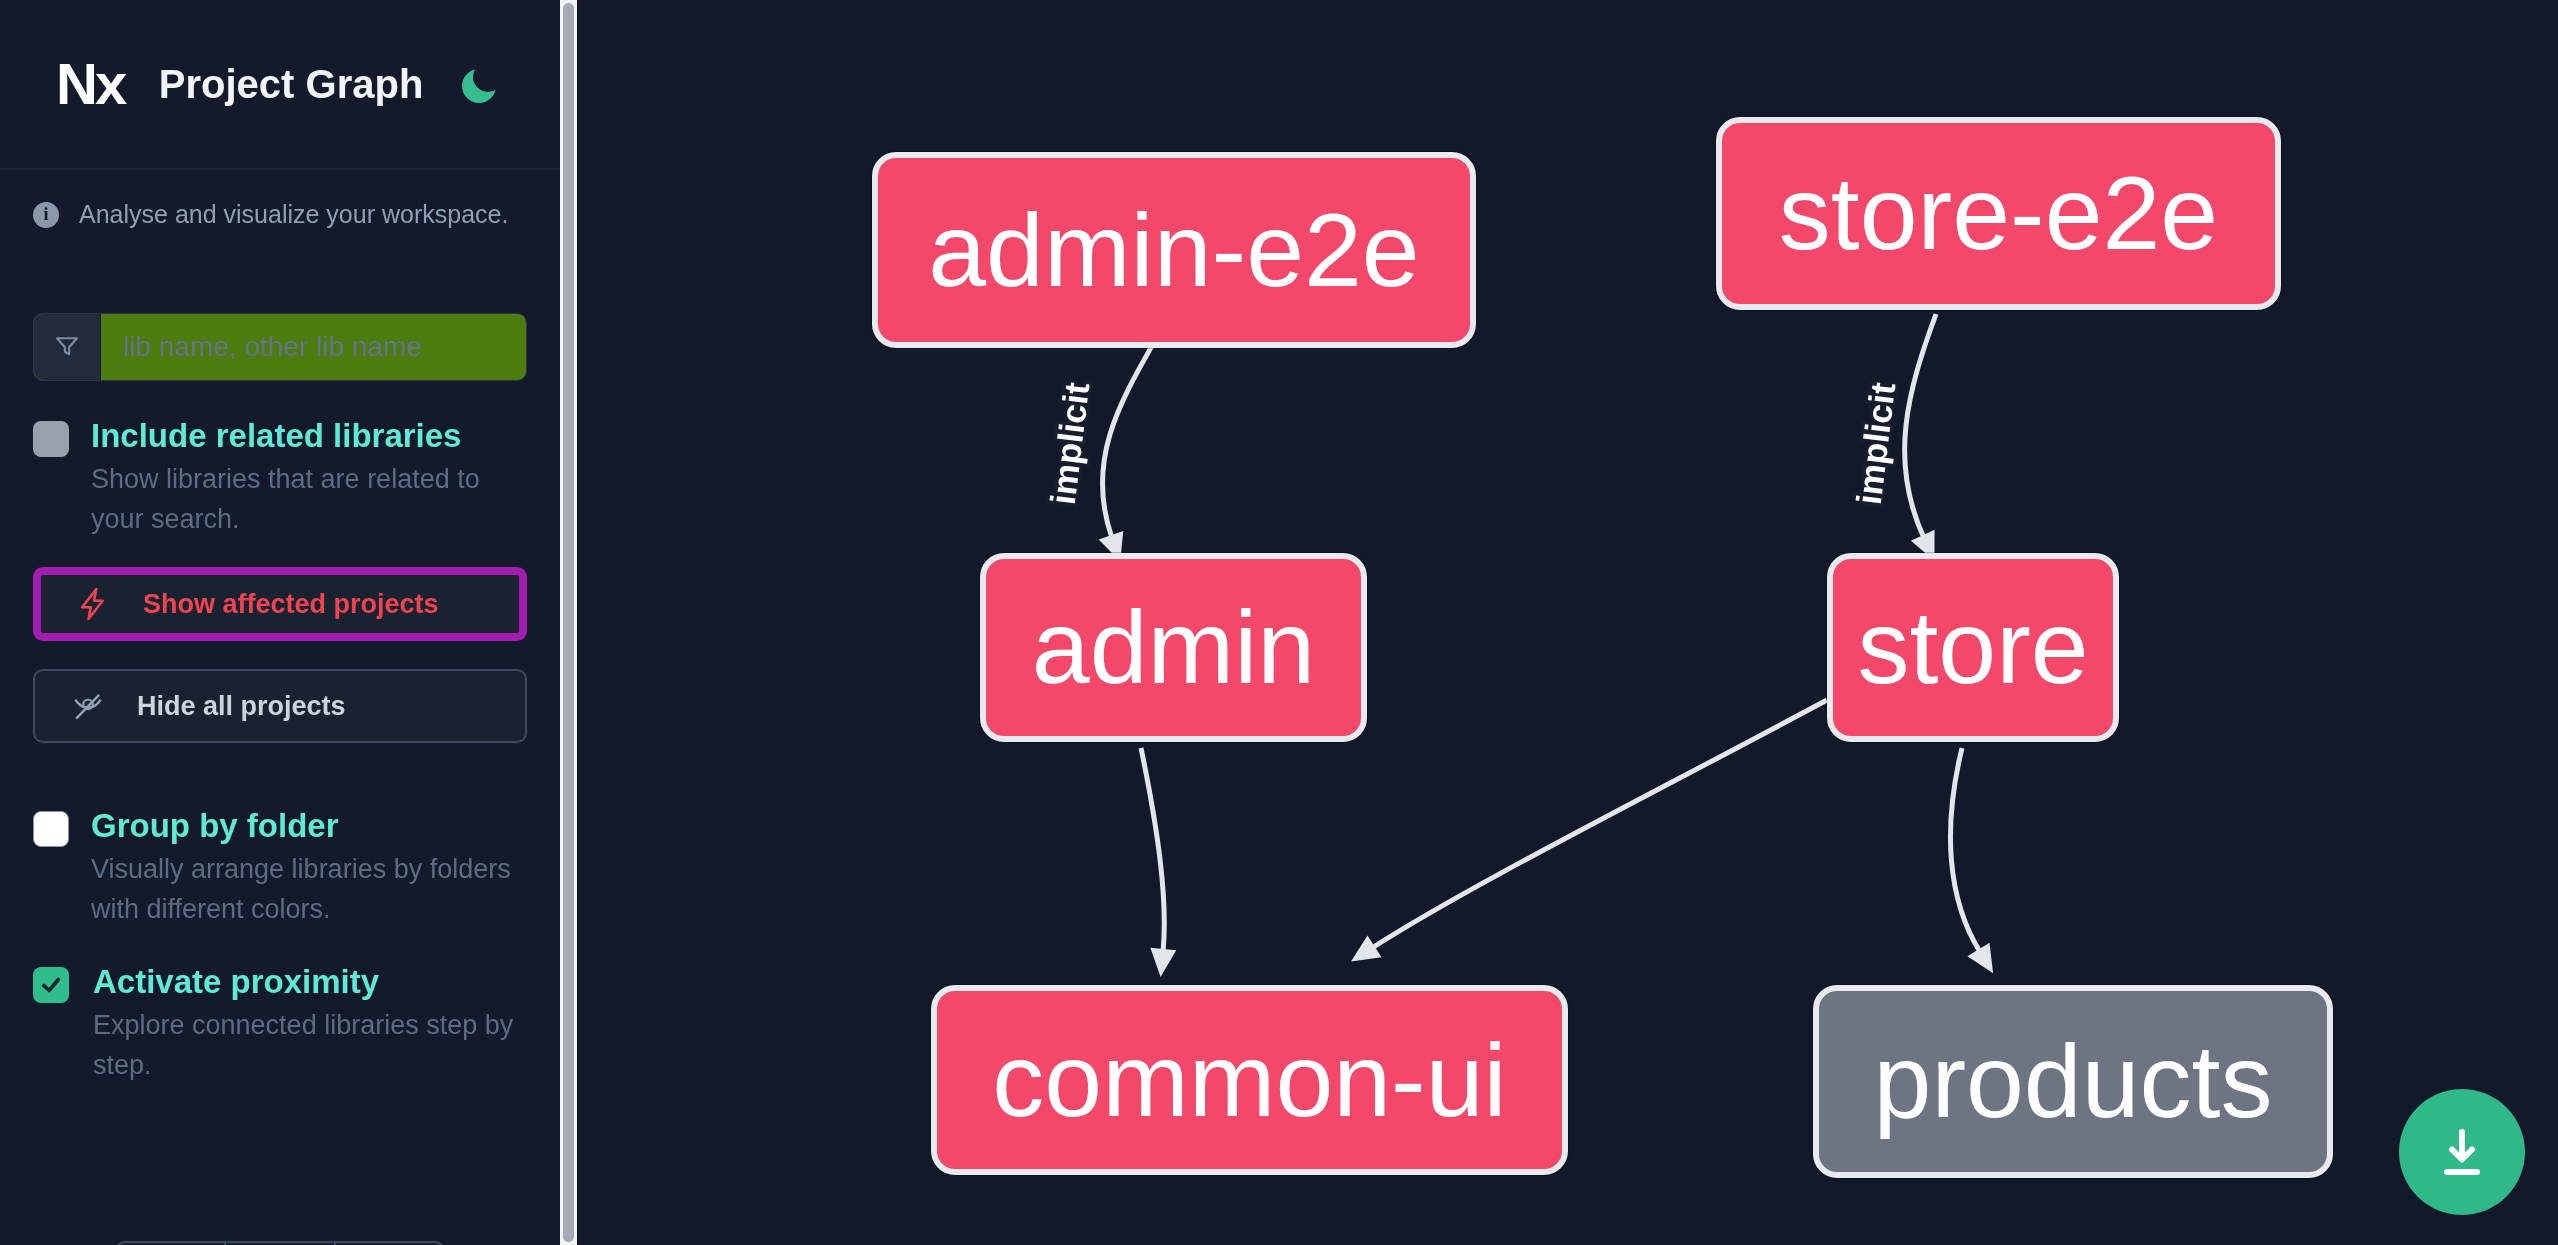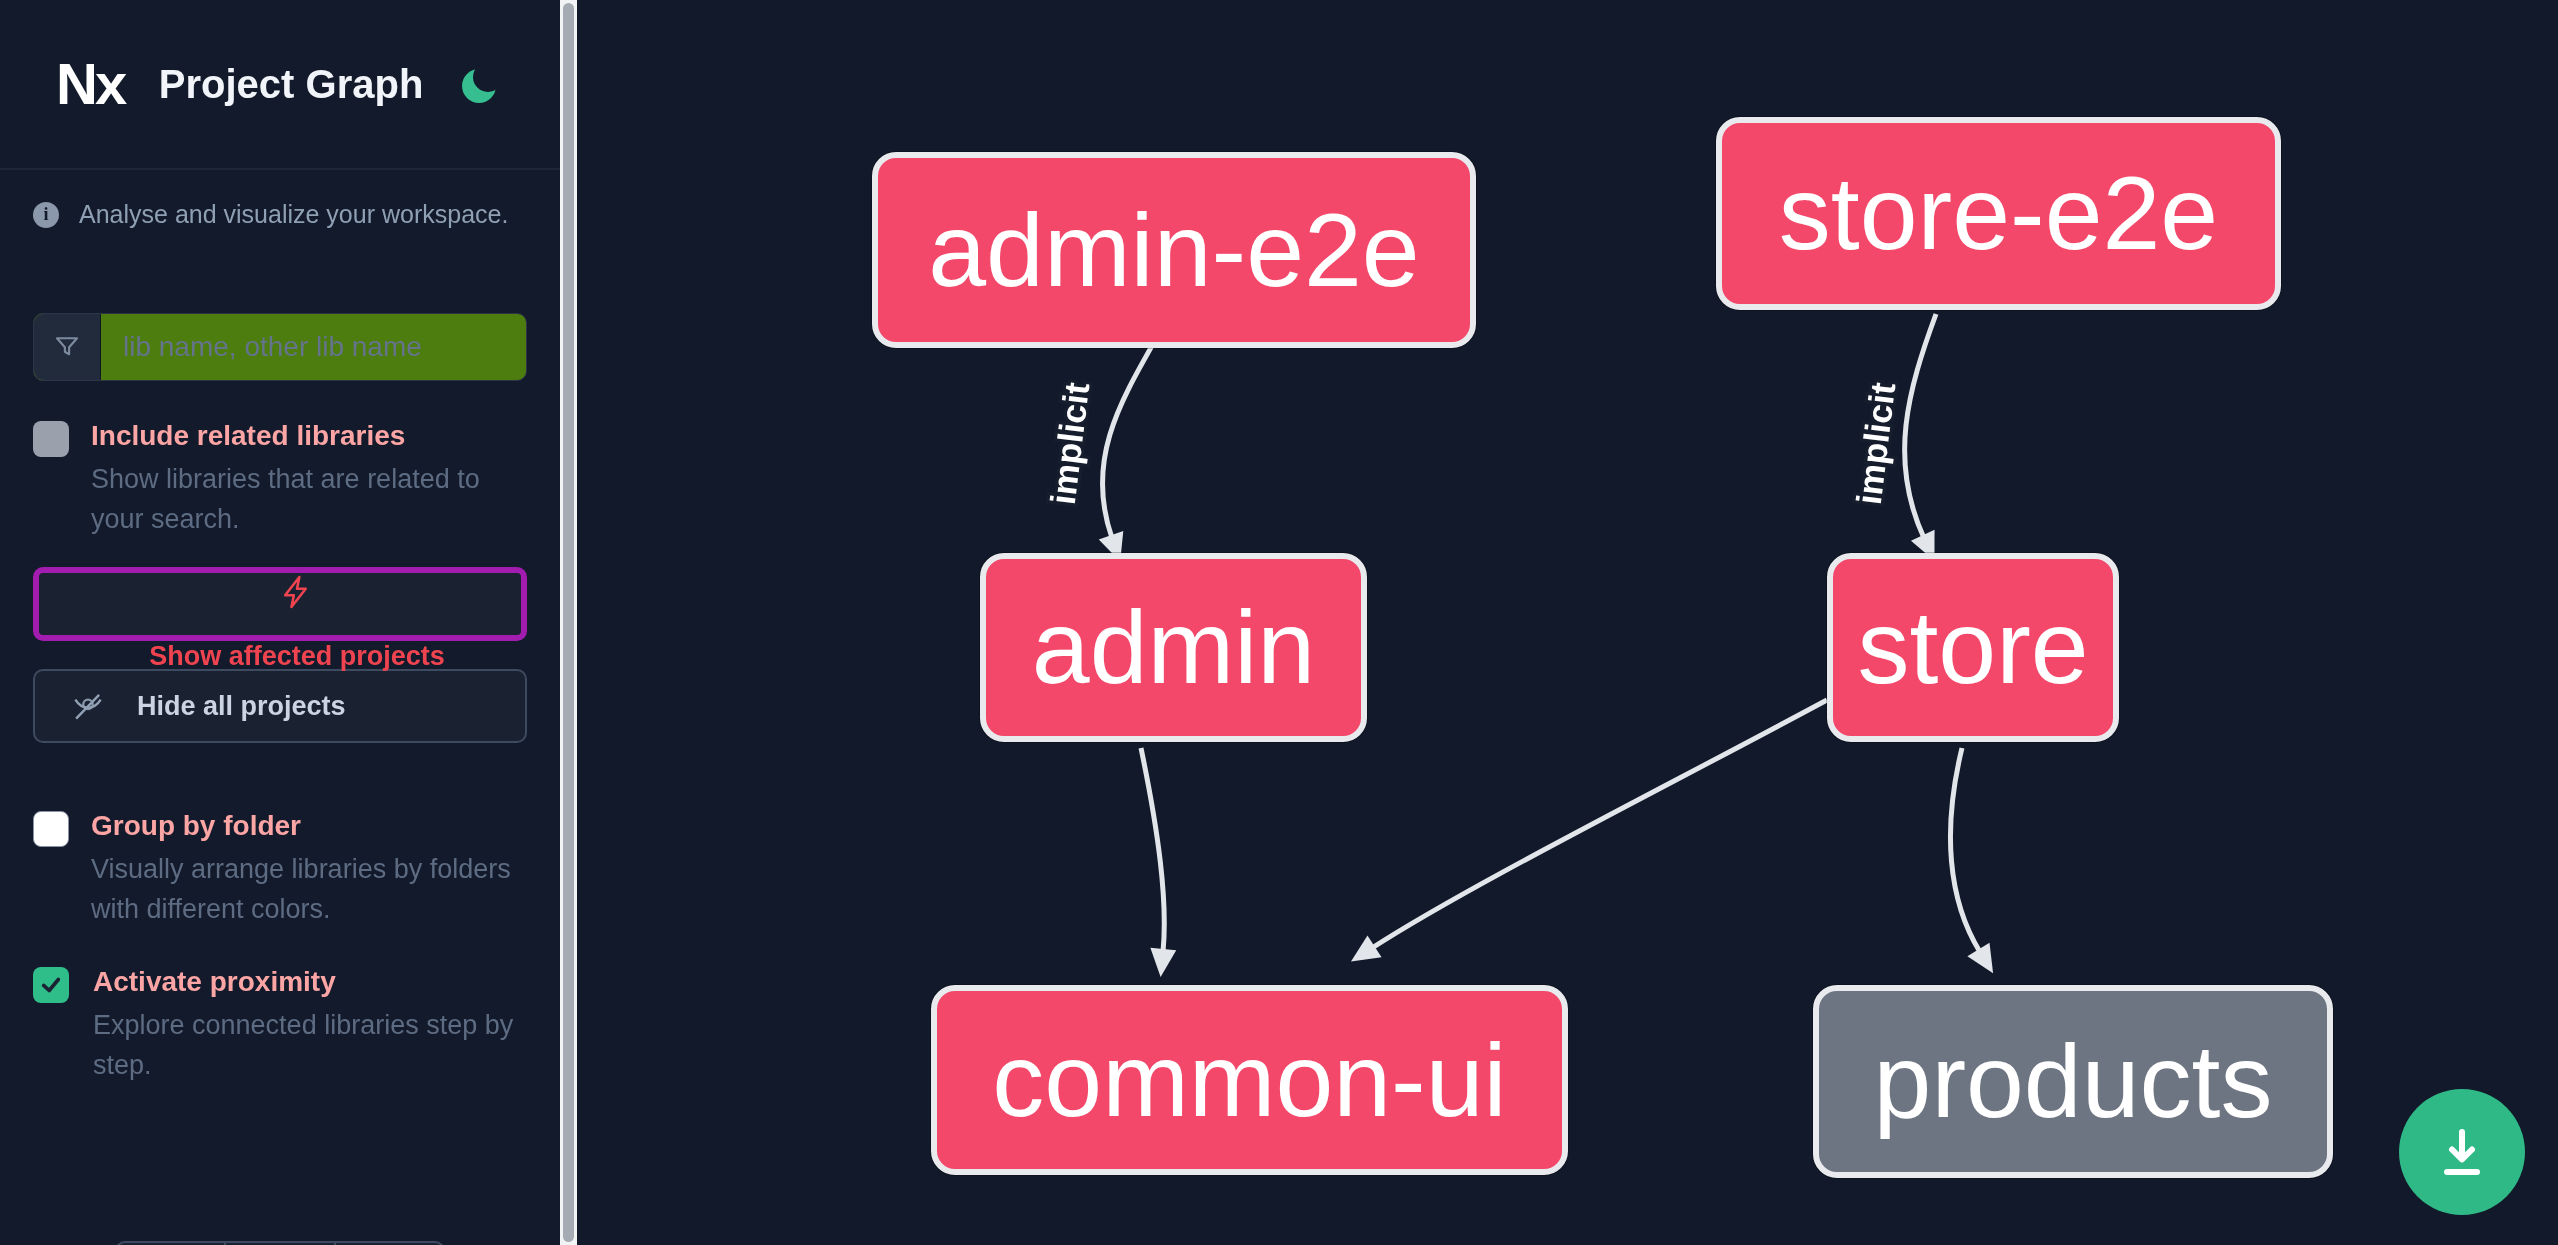--- a/index.html
+++ b/index.html
@@ -63,37 +63,37 @@
     width:36px;height:36px;border-radius:8px;flex:0 0 auto;margin-top:2px;
     display:flex;align-items:center;justify-content:center;
   }
   .checkbox.gray{background:#9aa1ad;}
   .checkbox.white{background:#ffffff;border:1px solid #8b93a5;box-sizing:border-box;}
   .checkbox.green{background:#2fbd8a;}
   .checkbox .tick{
     width:22px;height:22px;stroke:#1a2233;stroke-width:4;fill:none;
   }
   .check-text{max-width:450px;}
-  .check-label{color:#fca5a5;font-size:28px;font-weight:700;line-height:34px;}
+  .check-label{color:#5eead4;font-size:33px;font-weight:700;line-height:34px;}
   .check-desc{color:#5d6c83;font-size:27px;line-height:40px;margin-top:6px;}
 
   .action-btn{
     height:74px;border-radius:10px;background:#1a2232;
     display:flex;align-items:center;gap:30px;padding:0 0 0 34px;
     box-sizing:border-box;cursor:pointer;
   }
   .action-btn .btn-label{font-size:27px;font-weight:600;color:#cbd5e1;}
   .btn-icon{width:38px;height:38px;flex:0 0 auto;color:#93a2b5;}
   .btn-show-all{
     margin-top:64px;
     border:3px solid #2563eb;
     box-shadow:0 0 0 3px #f8fafc;
   }
   .btn-show-affected{
-    margin-top:28px;border:6px solid #a21caf;flex-direction:column;
+    margin-top:28px;border:8px solid #a21caf;
   }
   .btn-show-affected .btn-label{color:#ef4450;}
   .btn-show-affected .btn-icon{color:#ef4450;}
   .btn-hide-all{
     margin-top:28px;border:2px solid #3e4a5f;
   }
 
   .group-row{margin-top:66px;}
   .proximity-row{margin-top:36px;gap:24px;}
 

